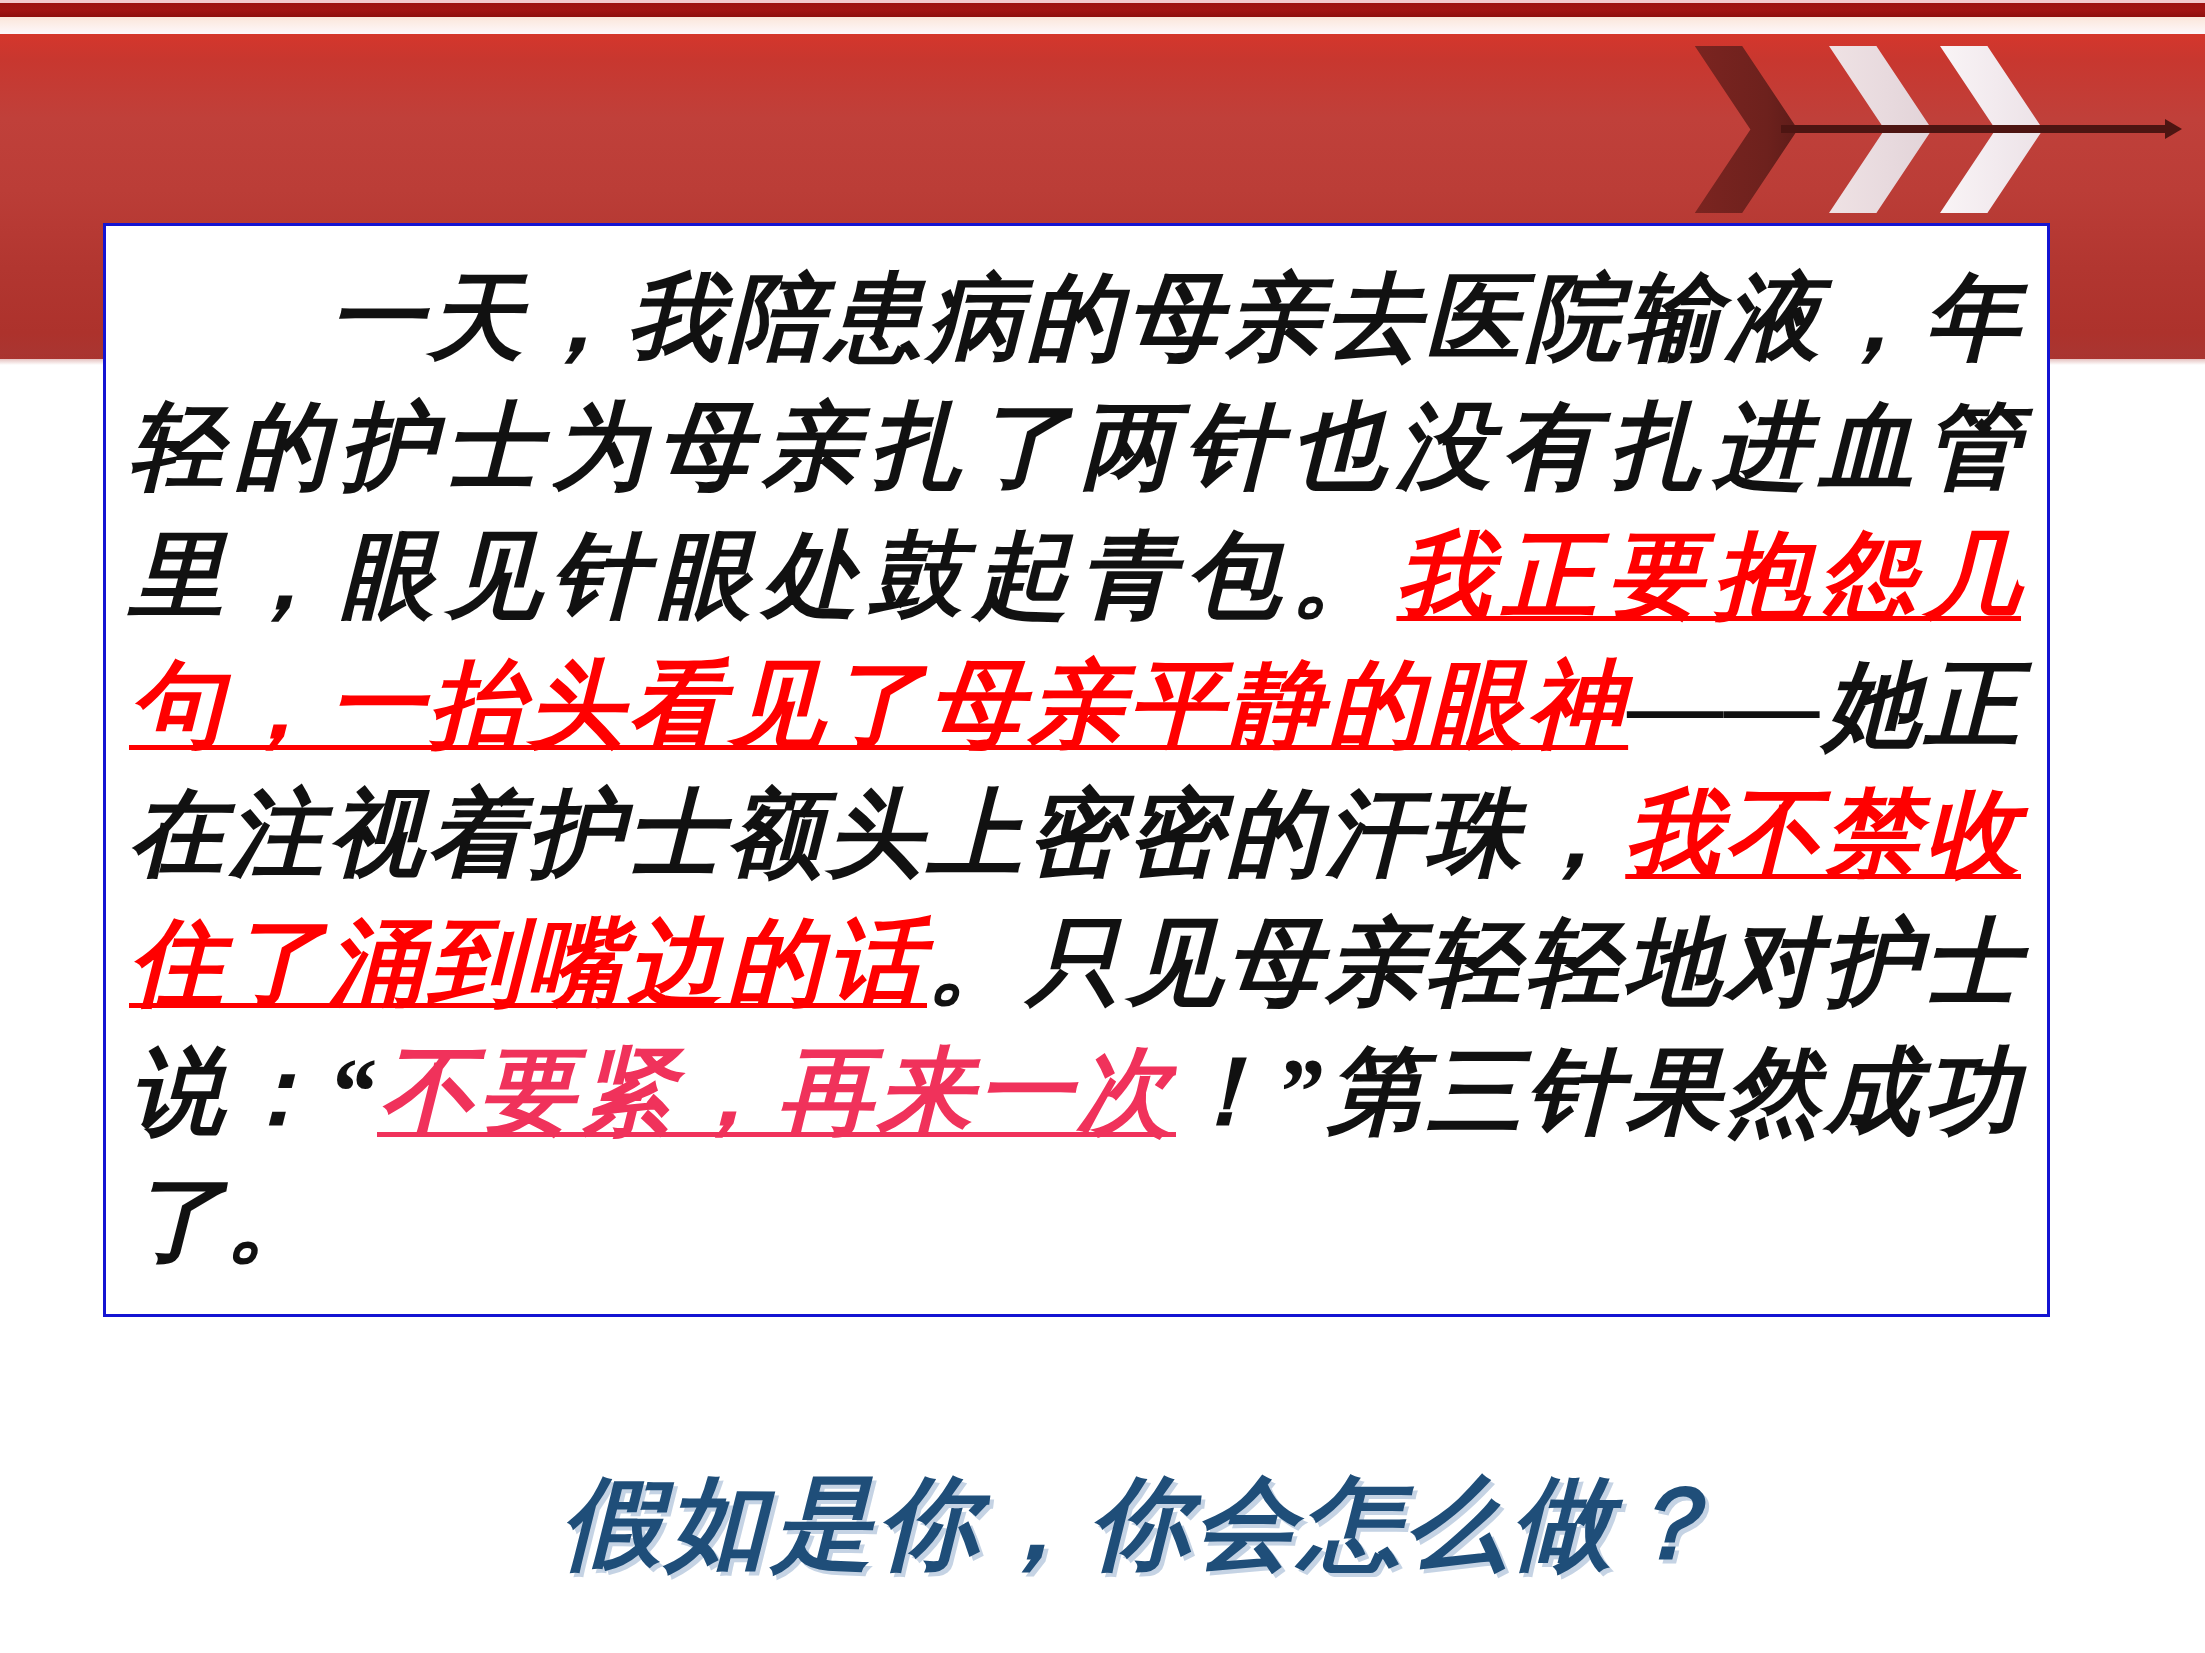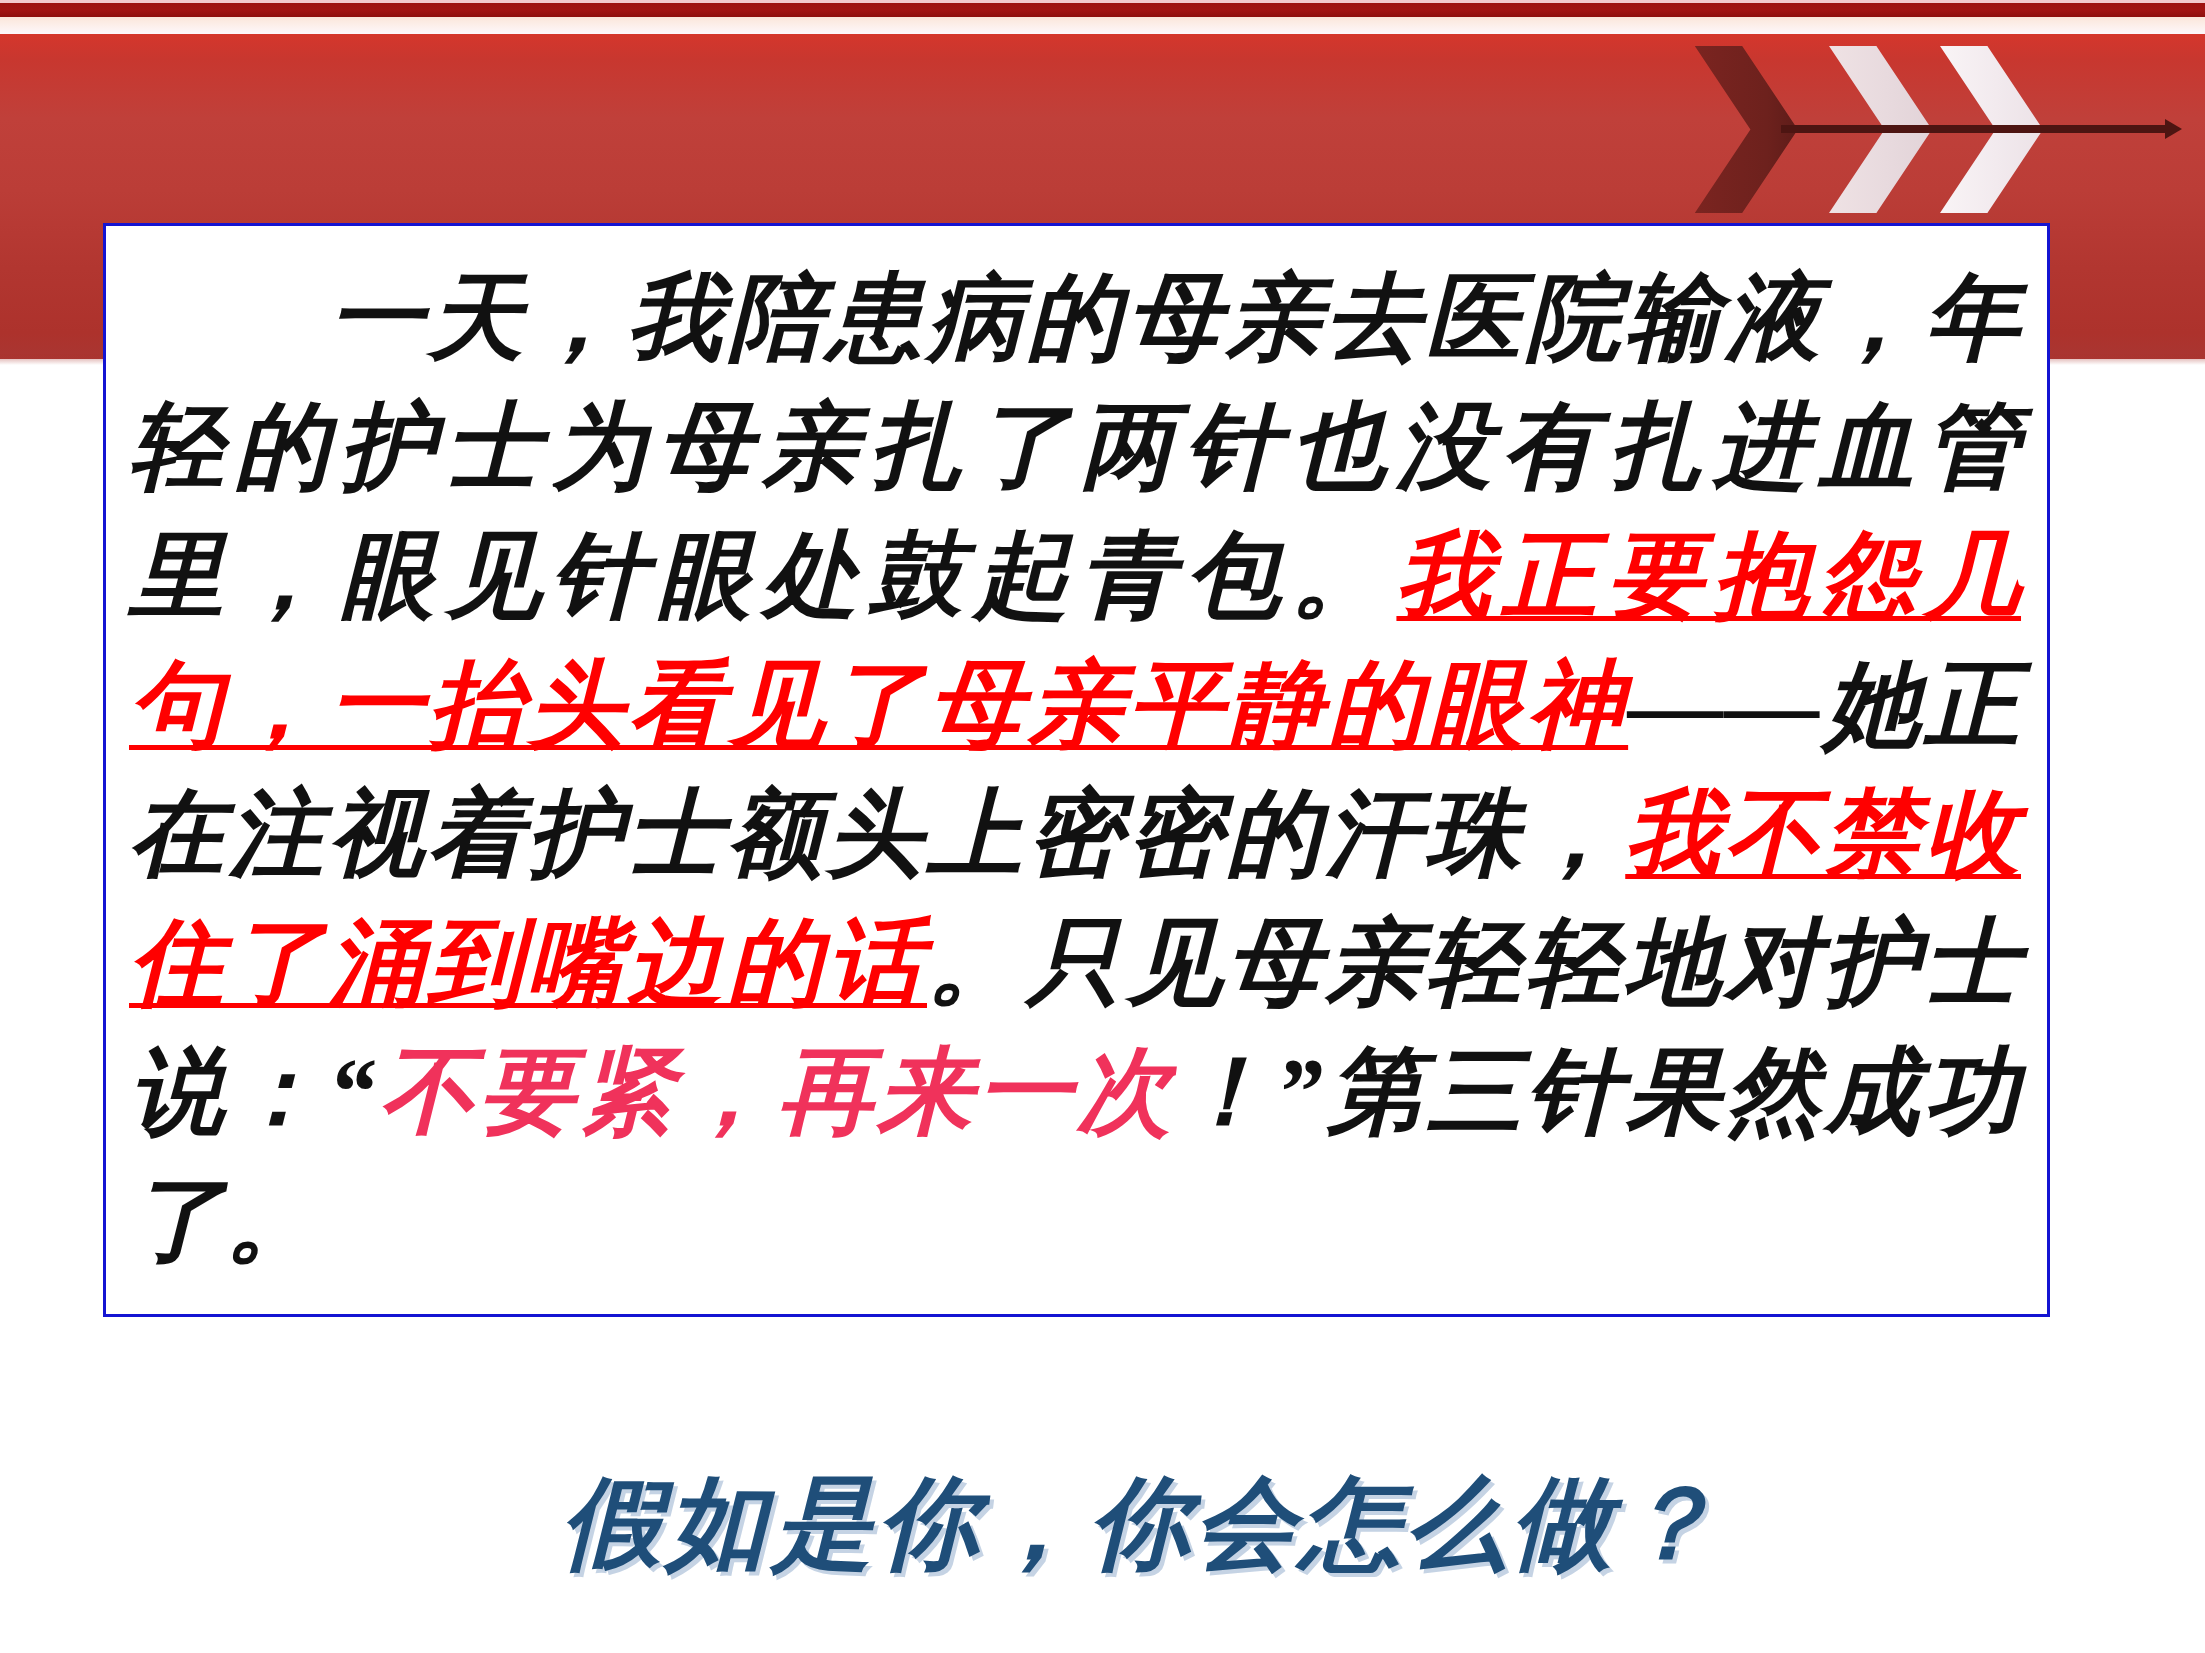--- a/index.html
+++ b/index.html
@@ -129,20 +129,21 @@
     word-break: break-all;
   }
   .seg-red {
     color: #ff0000;
     text-decoration: underline;
     text-decoration-thickness: 5.4px;
     text-underline-offset: 7.7px;
   }
   .seg-pink {
     color: #f0325b;
+    text-decoration: underline;
     text-decoration-thickness: 5.4px;
     text-underline-offset: 7.7px;
   }
   .seg-black { color: #111111; }
 
   
   #question-line {
     position: absolute;
     left: 16px;
     top: 1459px;

